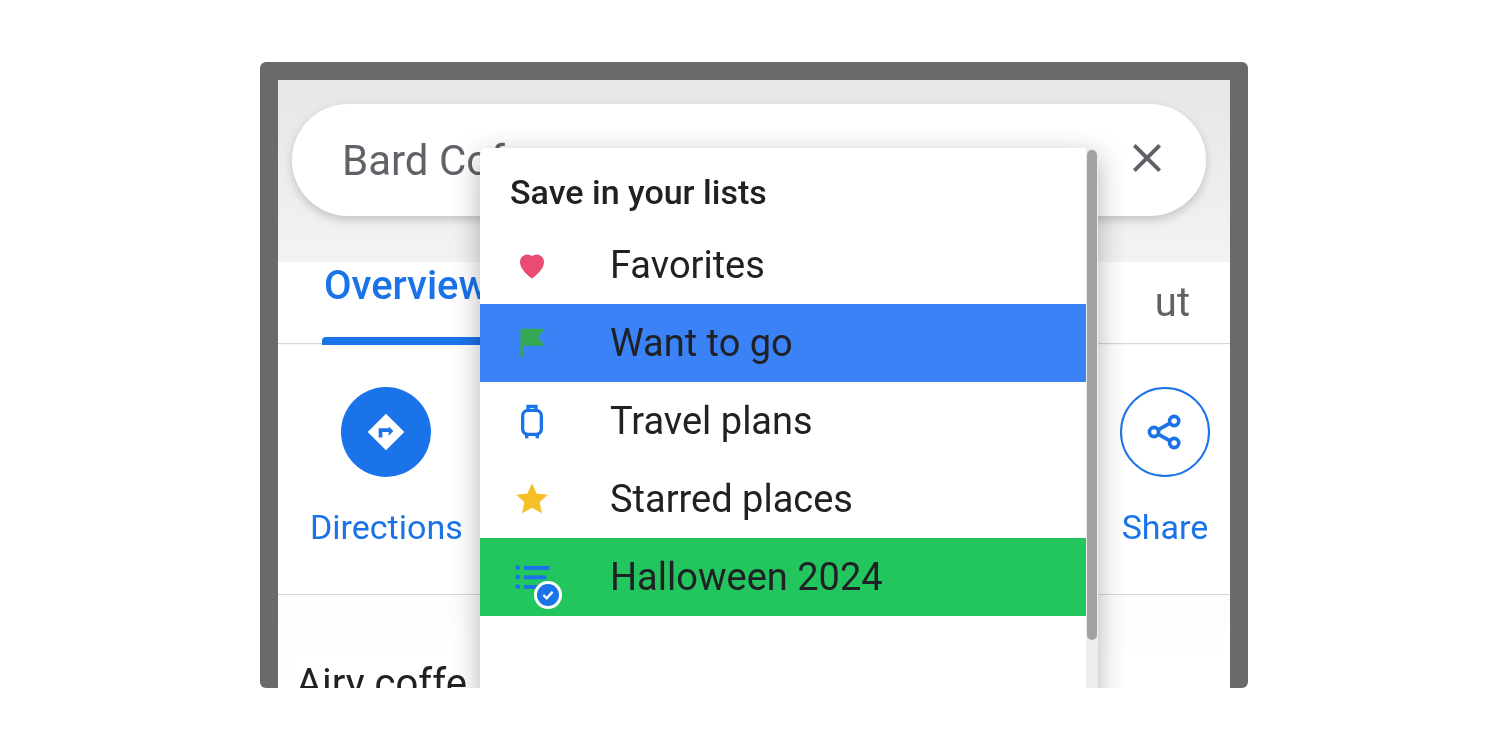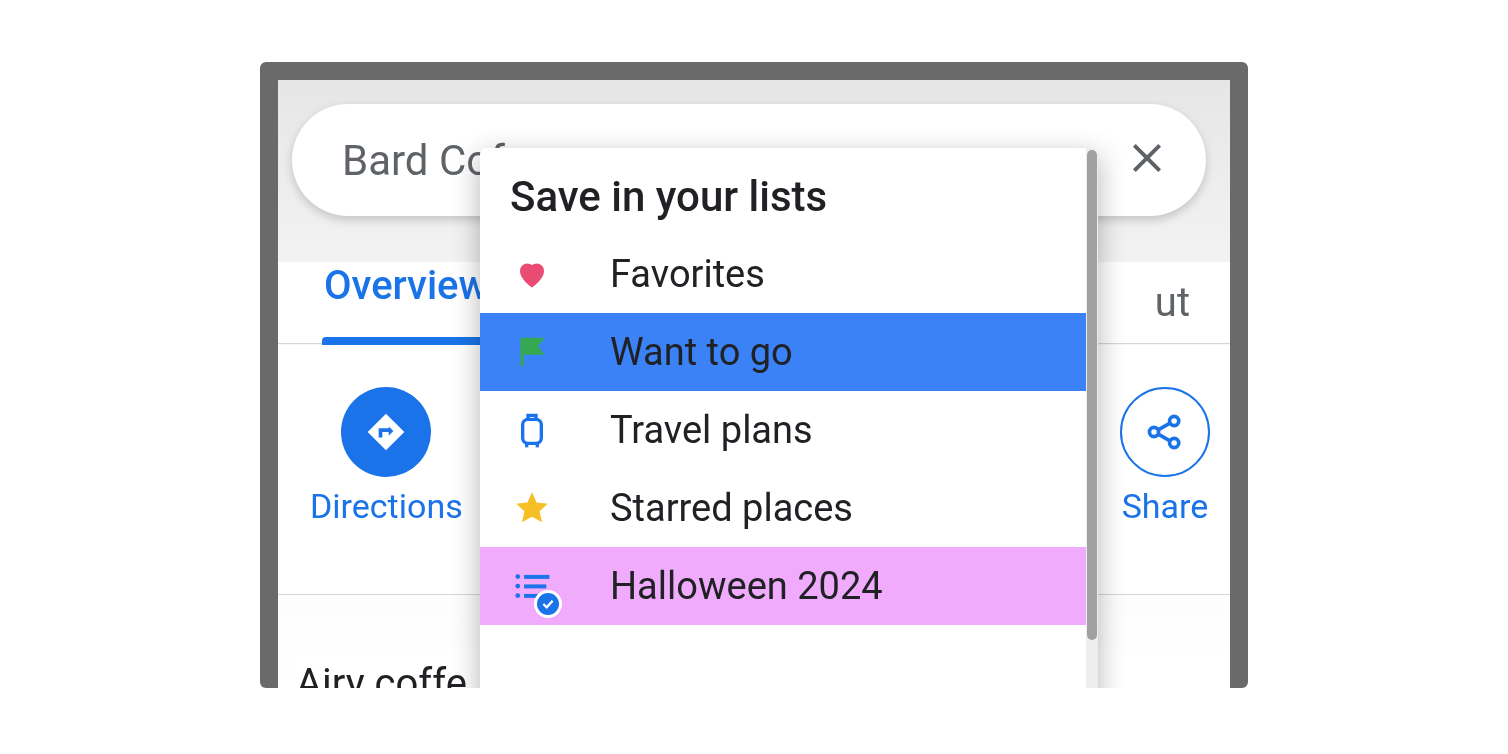--- a/index.html
+++ b/index.html
@@ -103,21 +103,21 @@
     border-bottom: 1.5px solid #d6d6d6;
     display: flex;
     align-items: flex-start;
     padding: 42px 20px 0 32px;
     justify-content: space-between;
   }
   .action-col {
     display: flex;
     flex-direction: column;
     align-items: center;
-    gap: 9px;
+    gap: 30px;
   }
   .action-circle-filled {
     width: 90px;
     height: 90px;
     border-radius: 50%;
     background: #1a73e8;
     display: flex;
     align-items: center;
     justify-content: center;
   }
@@ -175,36 +175,36 @@
     position: absolute;
     right: 1px;
     top: 2px;
     width: 10px;
     height: 490px;
     background: #a1a1a1;
     border-radius: 5px;
   }
   .menu-title {
     padding: 24px 30px 14px 30px;
-    font-size: 42px;
+    font-size: 34px;
     font-weight: 500;
     color: #202124;
   }
   .menu-item {
     display: flex;
     align-items: center;
     height: 78px;
     padding-left: 30px;
     gap: 56px;
   }
   .menu-item.hover {
     background: #3b82f6;
   }
   .menu-item.selected {
-    background: #f0abfc;
+    background: #22c55e;
   }
   .menu-icon-slot {
     width: 44px;
     height: 44px;
     display: flex;
     align-items: center;
     justify-content: center;
     position: relative;
   }
   .menu-label {

